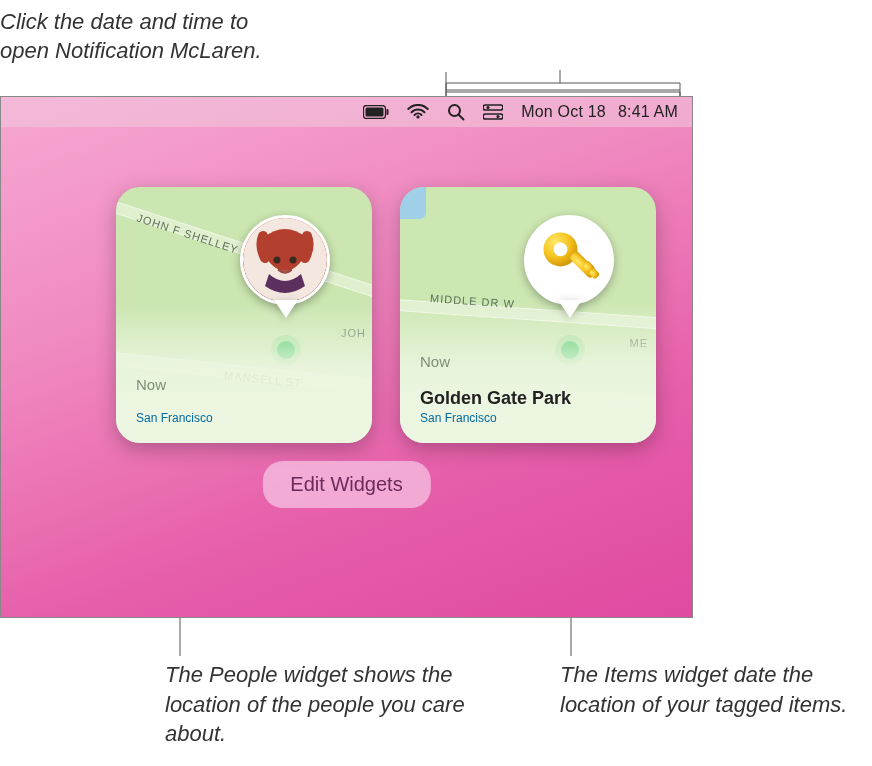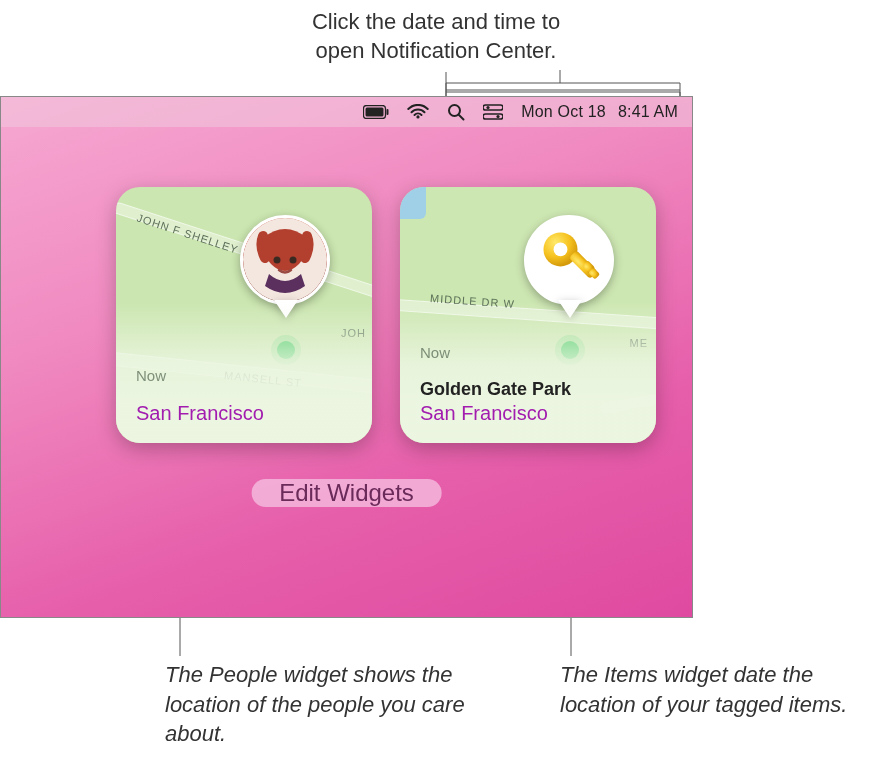--- a/index.html
+++ b/index.html
@@ -9,24 +9,25 @@
     font-family: -apple-system, "Helvetica Neue", Helvetica, Arial, sans-serif;
     background: #fff;
     overflow: hidden;
     position: relative;
   }
 
   .callout-top {
     position: absolute;
     top: 8px;
     left: 0; right: 0;
-    text-align: center;
+    text-align: left;
     font-size: 22px;
     color: #333;
     line-height: 1.3;
+    font-style: italic;
   }
   .callout-top .line { display: block; }
 
   
   svg.leaders {
     position: absolute;
     top: 0; left: 0;
     width: 872px; height: 766px;
     pointer-events: none;
   }
@@ -112,21 +113,21 @@
 
   .widget-text {
     position: absolute;
     left: 20px;
     bottom: 18px;
     right: 20px;
     color: #333;
   }
   .widget-text .now { font-size: 15px; color: rgba(80,100,80,0.7); margin-bottom: 18px; }
   .widget-text .title { font-size: 18px; font-weight: 600; color: #222; margin-bottom: 2px; }
-  .widget-text .subtitle { font-size: 20px; color: #a21caf; }
+  .widget-text .subtitle { font-size: 12px; color: #0369a1; }
 
   .pin {
     position: absolute;
     top: 28px;
     right: 40px;
     width: 92px;
     height: 108px;
   }
   .pin-head {
     width: 90px; height: 90px;
@@ -173,47 +174,47 @@
     top: 126px;
     left: 50%;
     transform: translateX(-50%);
     box-shadow: 0 0 0 6px rgba(56,199,89,0.25);
   }
 
   .edit-btn {
     position: absolute;
     left: 50%;
     transform: translateX(-50%);
-    top: 382px;
-    padding: 0 28px;
+    top: 364px;
+    padding: 12px 28px;
     border-radius: 20px;
     background: rgba(245,195,225,0.75);
     color: #6a2a5a;
-    font-size: 24px;
+    font-size: 20px;
     font-weight: 500;
     border: none;
     cursor: pointer;
   }
 
   .callout-bottom {
     position: absolute;
     font-size: 22px;
     color: #333;
     line-height: 1.35;
     font-style: italic;
   }
   .callout-bottom-left { top: 660px; left: 165px; width: 330px; }
   .callout-bottom-right { top: 660px; left: 560px; width: 300px; }
 </style>
 </head>
 <body>
 
 <div class="callout-top">
   <span class="line">Click the date and time to</span>
-  <span class="line">open Notification Center.</span>
+  <span class="line">open Notification McLaren.</span>
 </div>
 
 <svg class="leaders">
 
   <line x1="446" y1="72" x2="446" y2="90"></line>
   <line x1="446" y1="90" x2="680" y2="90"></line>
   <line x1="446" y1="90" x2="446" y2="92"></line>
   <line x1="446" y1="92" x2="680" y2="92"></line>
   <line x1="446" y1="92" x2="446" y2="100"></line>
   <line x1="680" y1="92" x2="680" y2="100"></line>

